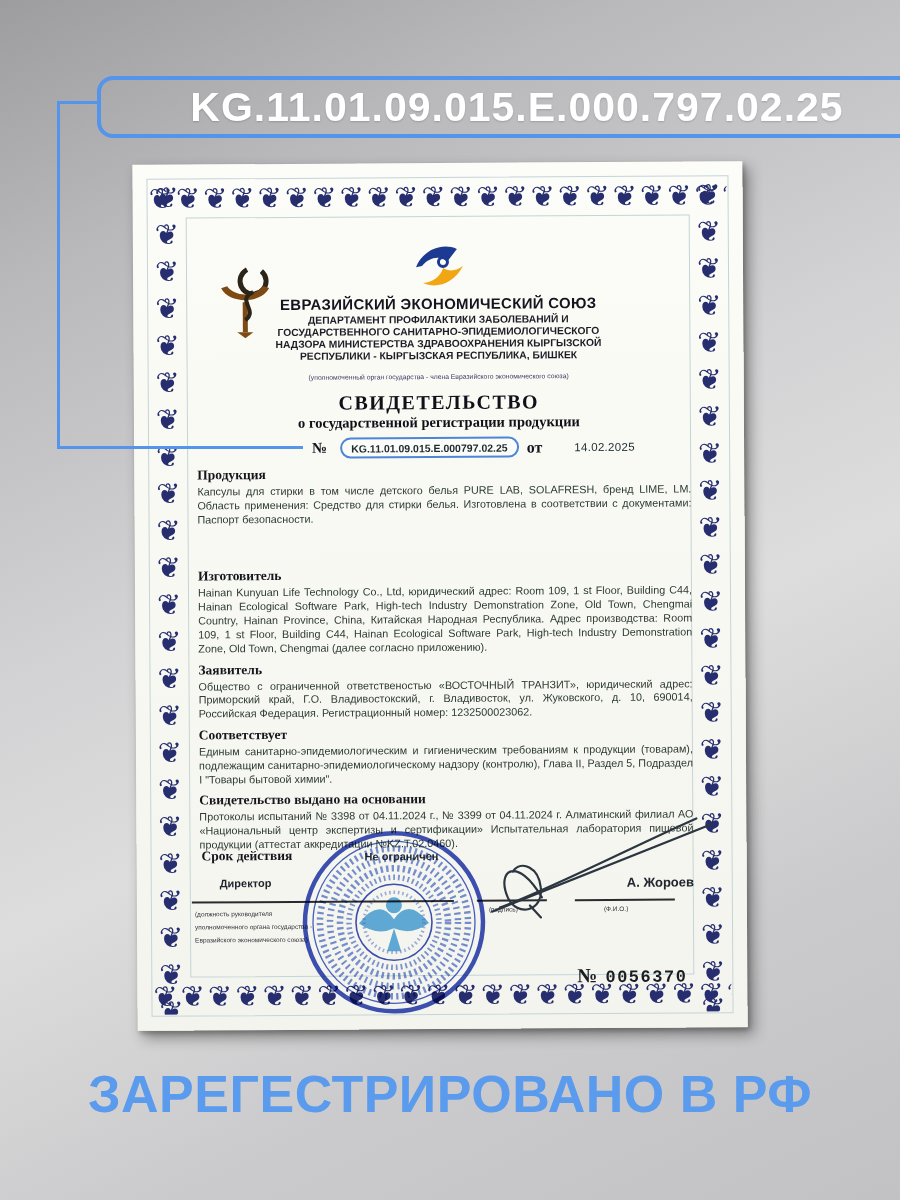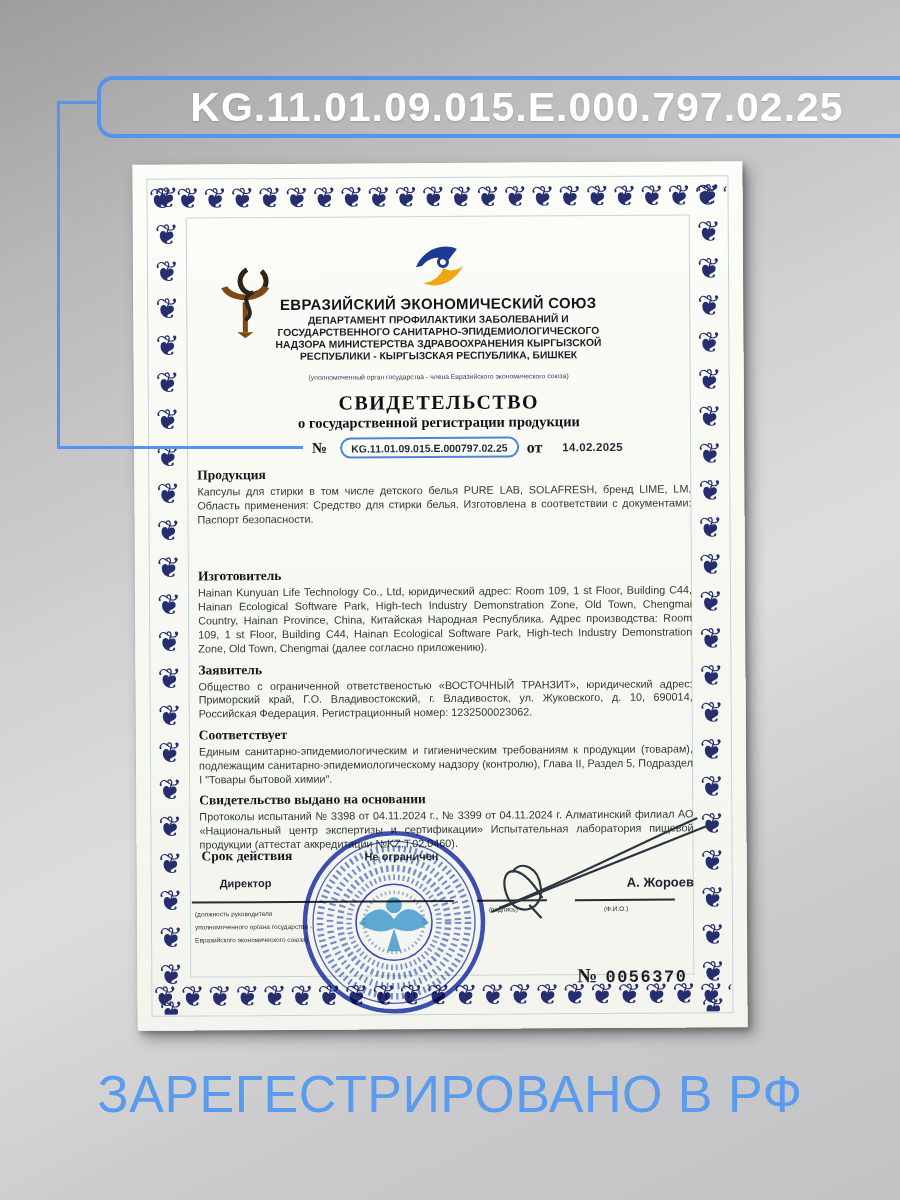--- a/index.html
+++ b/index.html
@@ -59,21 +59,21 @@
   .doc-subtitle{ position:absolute; left:60px; top:251px; width:490px; text-align:center;
     font-family:"Liberation Serif", serif; font-weight:bold; font-size:14.5px; color:#101018; }
 
   .number-row{ position:absolute; left:178px; top:274px; display:flex; align-items:center; }
   .no-sign{ font-family:"Liberation Serif", serif; font-weight:bold; font-size:15px; color:#14141c; }
   .number-box{
     margin-left:13px; border:2px solid #4c86d8; border-radius:11px; padding:3px 9px 2px 9px;
     font-size:10.5px; font-weight:bold; color:#1c2a30; white-space:nowrap; background:rgba(255,255,255,.4);
   }
   .ot-sign{ margin-left:8px; font-family:"Liberation Serif", serif; font-weight:bold; font-size:16px; color:#14141c; }
-  .doc-date{ margin-left:20px; font-size:11.5px; font-weight:bold; color:#1d2d34; letter-spacing:.3px; }
+  .doc-date{ margin-left:32px; font-size:11.5px; font-weight:normal; color:#1d2d34; letter-spacing:.3px; }
 
   
   .sections{ position:absolute; left:63px; top:303px; width:494px; }
   .sec{ margin-bottom:6px; }
   .sec-product{ margin-bottom:42px; }
   .sec h3{
     font-family:"Liberation Serif", serif; font-weight:bold; font-size:13.5px; color:#15151c; margin-bottom:2px;
   }
   .sec p{ font-size:10.8px; color:#2c3b33; line-height:1.28; text-align:justify; }
 
@@ -94,21 +94,21 @@
   .blank-no{ position:absolute; left:440px; top:766px; color:#1c1c22; white-space:nowrap;margin-top:36px; }
   .blank-no .sign{ font-family:"Liberation Serif", serif; font-weight:bold; font-size:20px; }
   .blank-no .digits{ font-family:"Liberation Mono", monospace; font-weight:bold; font-size:17px; letter-spacing:1.5px; margin-left:8px; }
 
   .stamp{ position:absolute; left:162px; top:664px; mix-blend-mode:multiply; opacity:.93; }
   .signature{ position:absolute; left:255px; top:655px; z-index:5; }
 
   
   .bottom-caption{
     position:absolute; left:0; top:1064px; width:900px; text-align:center; z-index:3;
-    font-size:52px; font-weight:normal; color:#5b9bed; letter-spacing:.5px; white-space:nowrap;
+    font-size:52px; font-weight:bold; color:#5b9bed; letter-spacing:.5px; white-space:nowrap;
   }
 </style>
 </head>
 <body>
 
 <div class="stage">
 
   <div class="paper">
     <div class="hairline-outer"></div>
     <div class="orn orn-top">❦❦❦❦❦❦❦❦❦❦❦❦❦❦❦❦❦❦❦❦❦❦❦❦❦❦❦❦❦❦❦❦❦❦❦❦❦❦❦❦❦❦❦❦❦❦❦❦❦❦❦❦❦❦❦❦❦❦❦❦</div>

